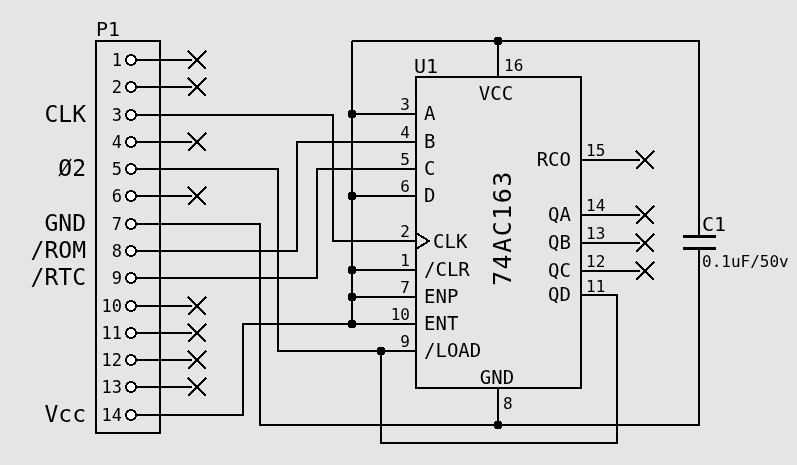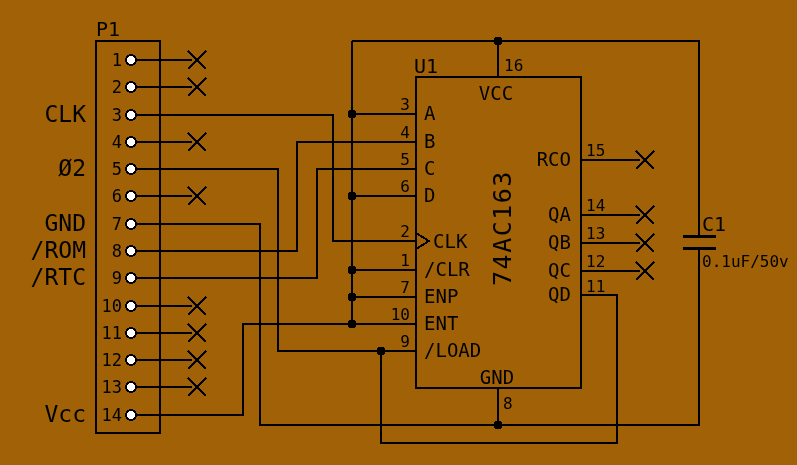--- a/index.html
+++ b/index.html
@@ -1,16 +1,16 @@
 <!DOCTYPE html>
 <html><head>
 <meta charset="utf-8">
 <style>
   html,body{margin:0;padding:0;background:#ffffff;}
-  .page{position:relative;width:797px;height:465px;background:#a16207;overflow:hidden;}
+  .page{position:relative;width:797px;height:465px;background:#e5e5e5;overflow:hidden;}
   svg{display:block;}
   text{font-family:"DejaVu Sans Mono","Liberation Mono",monospace;fill:#000000;}
   .wire{stroke:#000000;stroke-width:2;fill:none;}
   .plate{stroke:#000000;stroke-width:3;fill:none;}
   .box{stroke:#000000;stroke-width:2;fill:none;}
   .dot{fill:#000000;stroke:none;}
   .pincircle{fill:#ffffff;stroke:#000000;stroke-width:2;}
   .nc{stroke:#000000;stroke-width:2;}
   .t-side{font-size:23px;}
   .t-ref{font-size:20px;}

